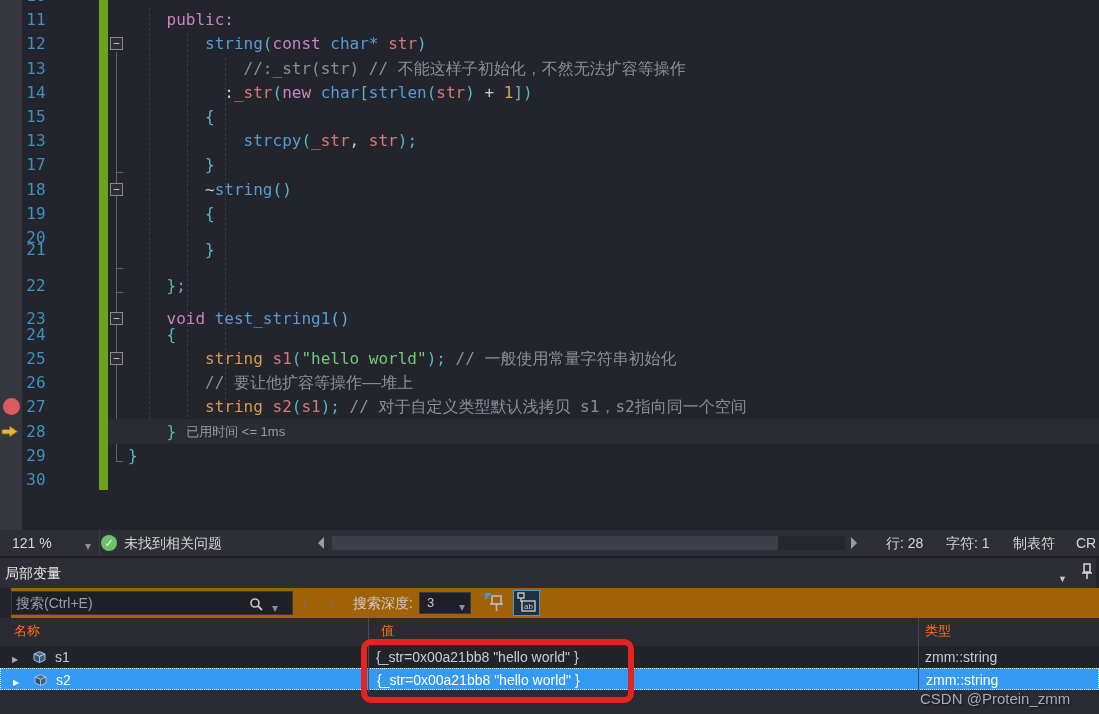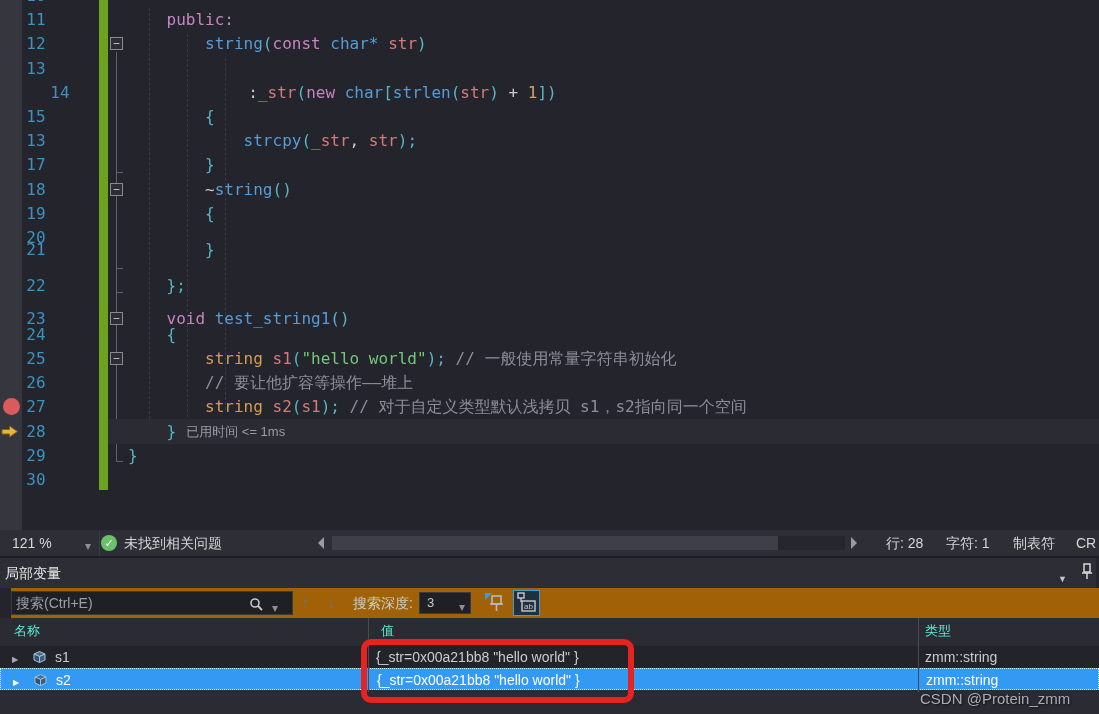--- a/index.html
+++ b/index.html
@@ -64,21 +64,21 @@
   .navup,.navdown{position:absolute;top:1px;font-size:16px;color:#72727C;line-height:28px}
   .navup{left:290px} .navdown{left:316px}
   .navup::before{content:"↑"} .navdown::before{content:"↓"}
   .depthlabel{position:absolute;left:342px;line-height:30px;color:#CACDD2;font-size:14px}
   .depthdd{position:absolute;left:408px;top:4px;width:52px;height:22px;background:#1F1F26;border:1px solid #3A3A42}
   .depthdd .val{position:absolute;left:7px;line-height:20px;color:#C8C8C8;font-size:13px}
   .depthdd .caret{position:absolute;right:5px;top:4px}
   .icon-flagpin{position:absolute;left:472px;top:3px;width:24px;height:24px}
   .icon-ab{position:absolute;left:502px;top:2px;width:27px;height:26px;border:1px solid #3E9CD6;background:#20303F}
 
-  .gridheader{position:absolute;left:0;top:618px;width:1099px;height:26px;background:#2B2B33;font-size:13px;color:#5eead4}
+  .gridheader{position:absolute;left:0;top:618px;width:1099px;height:26px;background:#2B2B33;font-size:13px;color:#f97316}
   .gridheader span{position:absolute;line-height:26px}
   .h-name{left:14px} .h-val{left:381px} .h-type{left:925px}
 
   .gridbody{position:absolute;left:0;top:644px;width:1099px;height:70px;background:#2B2B33}
   .lrow{position:absolute;left:0;width:1099px;height:22px;background:#23232A;font-size:14px;color:#C9CDD2}
   .lrow.sel{background:var(--selection_blue,#3399F3);color:#fff;border:1px dotted #F0F0F0}
   .expand{position:absolute;left:12px;top:0;line-height:22px}
   .expand::before{content:"▶";font-size:8px;color:#A8ADB4}
   .sel .expand::before{color:#fff}
   .cubeicon{position:absolute;left:32px;top:4px}
@@ -115,22 +115,23 @@
         <span class="ln">11</span>
         <span class="codetext"><span class="tk-pl">    </span><span class="tk-kw2">public:</span></span>
       </div>
       <div class="crow" style="top: 31.4px;">
         <span class="ln">12</span>
         <div class="foldbox"></div>
         <span class="codetext"><span class="tk-pl">        </span><span class="tk-kw1">string</span><span class="tk-p">(</span><span class="tk-kw2">const</span><span class="tk-pl"> </span><span class="tk-kw1">char*</span><span class="tk-pl"> </span><span class="tk-id">str</span><span class="tk-p">)</span></span>
       </div>
       <div class="crow" style="top: 55.6px;">
         <span class="ln">13</span>
-      </div>
-      <div class="crow" style="top: 79.8px; margin-left: 24px;">
+        <span class="codetext"><span class="tk-pl">            </span><span class="tk-cm">//:_str(str) // 不能这样子初始化，不然无法扩容等操作</span></span>
+      </div>
+      <div class="crow" style="top: 79.8px;">
         <span class="ln">14</span>
         <span class="codetext"><span class="tk-pl">          </span><span class="tk-pl">:</span><span class="tk-id">_str</span><span class="tk-p">(</span><span class="tk-kw2">new</span><span class="tk-pl"> </span><span class="tk-kw1">char</span><span class="tk-p">[</span><span class="tk-kw1">strlen</span><span class="tk-p">(</span><span class="tk-id">str</span><span class="tk-p">)</span><span class="tk-pl"> + </span><span class="tk-num">1</span><span class="tk-p">])</span></span>
       </div>
       <div class="crow" style="top: 104px;">
         <span class="ln">15</span>
         <span class="codetext"><span class="tk-pl">        </span><span class="tk-p">{</span></span>
       </div>
       <div class="crow" style="top: 128.2px;">
         <span class="ln">13</span>
         <span class="codetext"><span class="tk-pl">            </span><span class="tk-kw1">strcpy</span><span class="tk-p">(</span><span class="tk-id">_str</span><span class="tk-pl">, </span><span class="tk-id">str</span><span class="tk-p">)</span><span class="tk-p">;</span></span>

